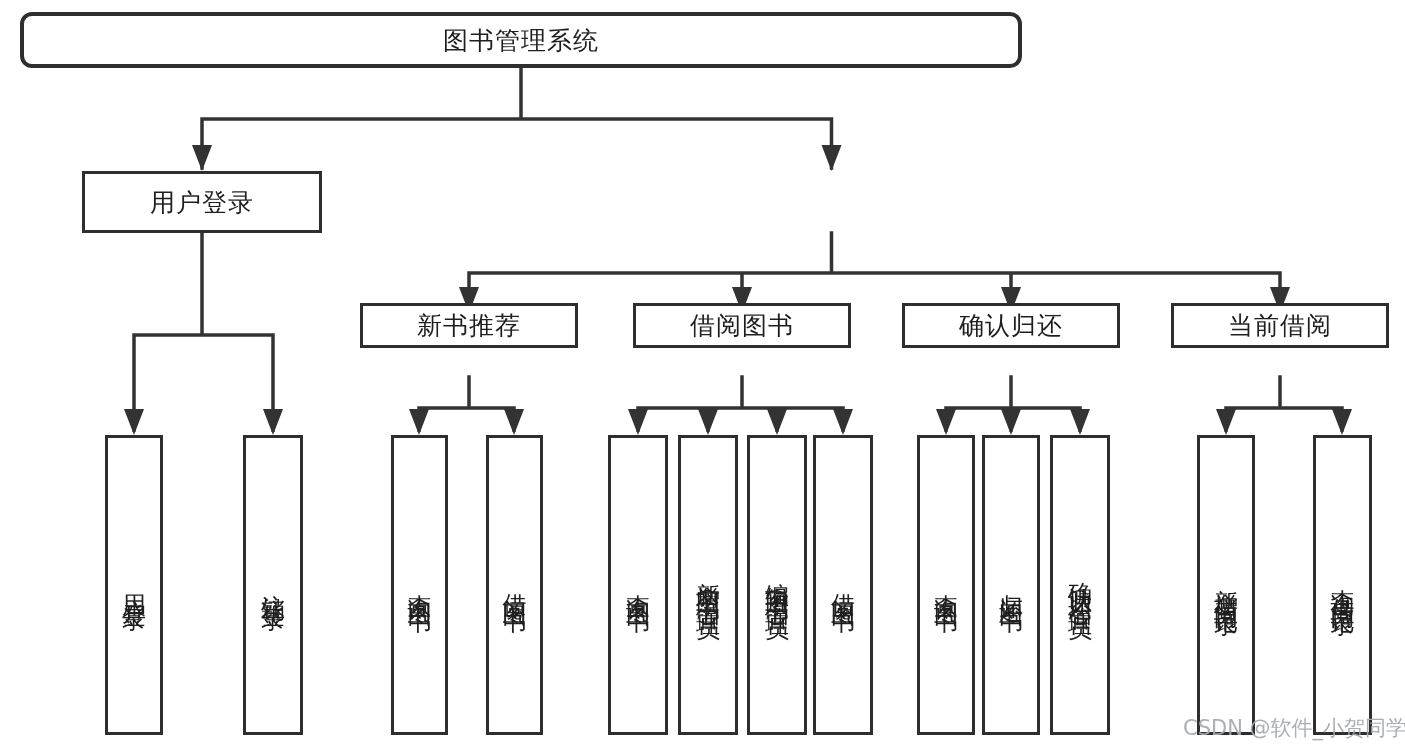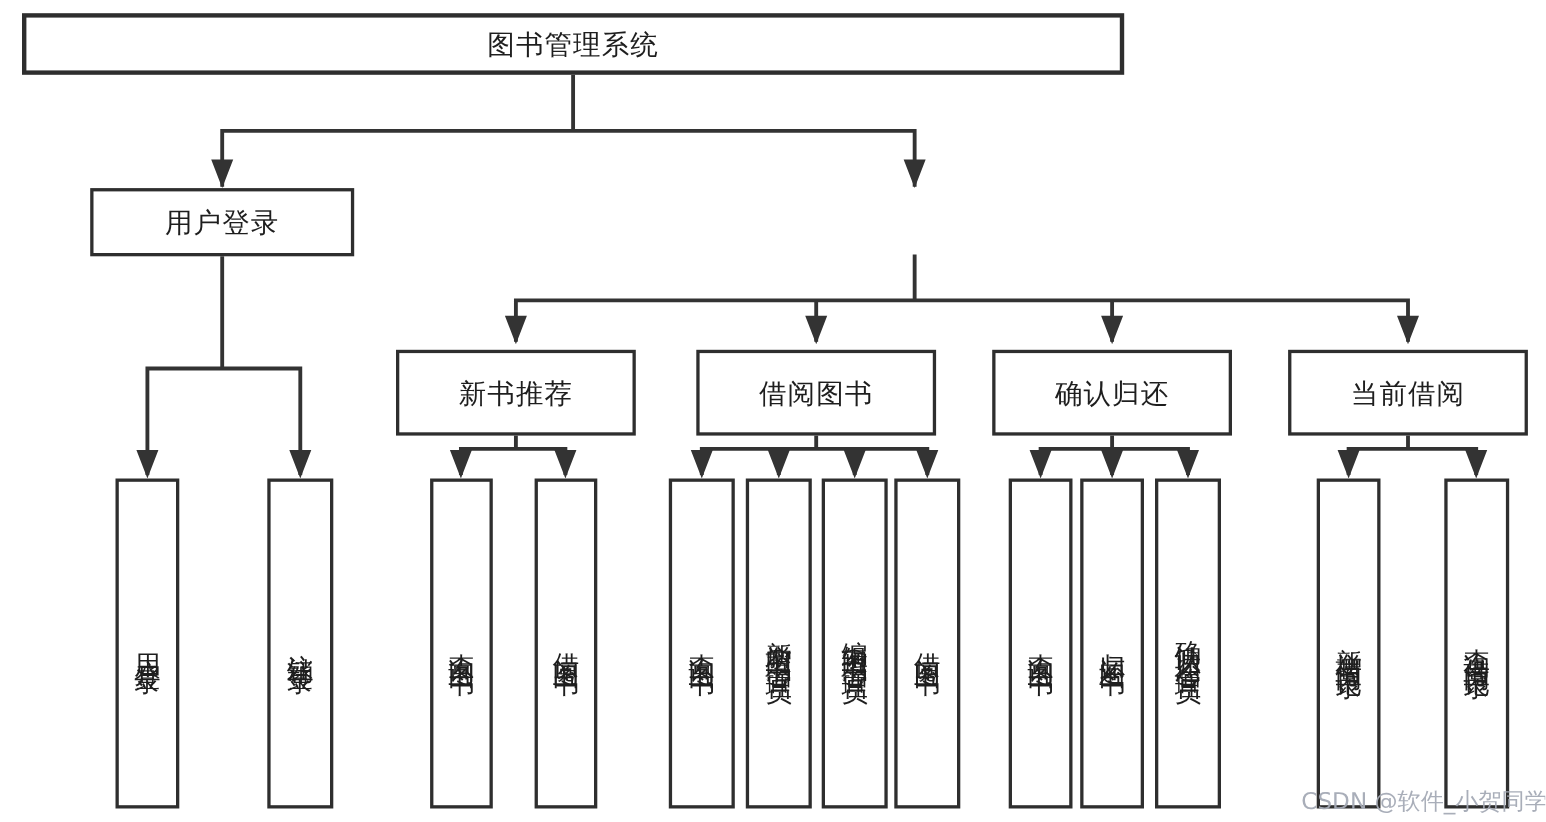--- a/index.html
+++ b/index.html
@@ -22,23 +22,23 @@
     position: absolute;
     background: #ffffff;
     border: 3px solid #2e2e2e;
     box-sizing: border-box;
     display: flex;
     align-items: center;
     justify-content: center;
     z-index: 1;
   }
   .box.h { font-size: 25px; letter-spacing: 1px; white-space: nowrap; }
-  .box.root { left: 20px; top: 12px; width: 1002px; height: 56px; border-width: 4px; }
+  .box.root { left: 20px; top: 12px; width: 1002px; height: 56px; border-width: 4px; border-radius: 12px; }
   .box.lvl2 { top: 171px; height: 62px; }
-  .box.lvl3 { top: 318px; height: 78px; width: 218px; font-family: Liberation Serif, serif; }
+  .box.lvl3 { top: 303px; height: 45px; width: 218px; font-family: Liberation Serif, serif; }
   .box.leaf { top: 435px; height: 300px; }
   .box.leaf span {
     writing-mode: vertical-rl;
     text-orientation: mixed;
     font-size: 24px;
     line-height: 1;
     letter-spacing: 5px;
   }
   .watermark {
     position: absolute;

